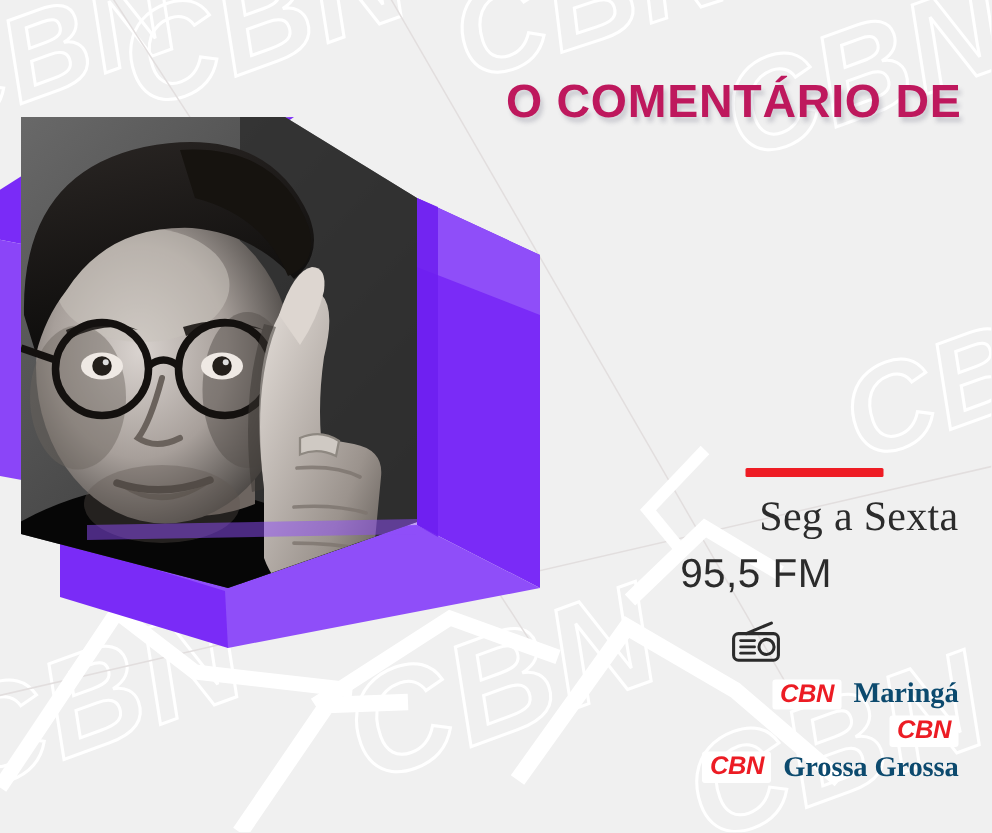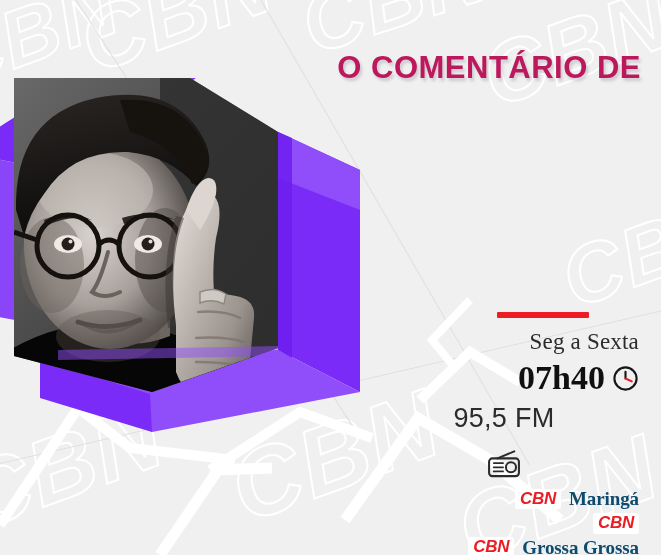--- a/index.html
+++ b/index.html
@@ -68,21 +68,21 @@
 
   
   .panel{position:absolute;right:22px;top:312px;width:270px;text-align:right;}
   .redbar{
     width:92px;height:6px;background:#ee1c24;border-radius:1px;
     margin-left:auto;margin-right:50px;
   }
   .sched-days{
     margin-top:11px;
     font-family:"Liberation Serif", serif;
-    font-size:23px;color:#2b2b2b;font-weight:400;
+    font-size:28px;color:#2b2b2b;font-weight:400;
     letter-spacing:.2px;
   }
   .sched-time-row{
     margin-top:4px;display:flex;align-items:center;justify-content:flex-end;gap:7px;
   }
   .sched-time{
     font-family:"Liberation Serif", serif;
     font-size:34px;font-weight:700;color:#101010;letter-spacing:0px;
   }
   .sched-freq-row{
@@ -261,28 +261,20 @@
   <div class="headline">
     <div class="h-line1">O COMENTÁRIO DE</div>
   </div>
 
   <div class="panel">
 
     <div class="redbar"></div>
 
     <div class="sched-days">Seg a Sexta</div>
 
-    <div class="sched-time-row">
-      <span class="sched-time">07h40</span>
-      <svg width="27" height="27" viewBox="0 0 28 28">
-        <circle cx="14" cy="14" r="11.5" fill="none" stroke="#161616" stroke-width="2.2"></circle>
-        <path d="M 14 14 L 14 7" stroke="#161616" stroke-width="2.2" stroke-linecap="round"></path>
-        <path d="M 14 14 L 20.5 17" stroke="#ec1c24" stroke-width="2.2" stroke-linecap="round"></path>
-      </svg>
-    </div>
 
     <div class="sched-freq-row">
       <span class="sched-freq">95,5 FM</span>
       <svg width="34" height="28" viewBox="0 0 36 30">
         <path d="M 11 9 L 29 1.5" stroke="#2b2b2b" stroke-width="2.2" stroke-linecap="round" fill="none"></path>
         <rect x="2" y="9" width="32" height="19" rx="3.5" fill="none" stroke="#2b2b2b" stroke-width="2.2"></rect>
         <circle cx="25.5" cy="18.5" r="5.4" fill="none" stroke="#2b2b2b" stroke-width="2.2"></circle>
         <g stroke="#2b2b2b" stroke-width="1.9" stroke-linecap="round">
           <path d="M 7 14 L 17 14"></path>
           <path d="M 7 18.5 L 17 18.5"></path>

